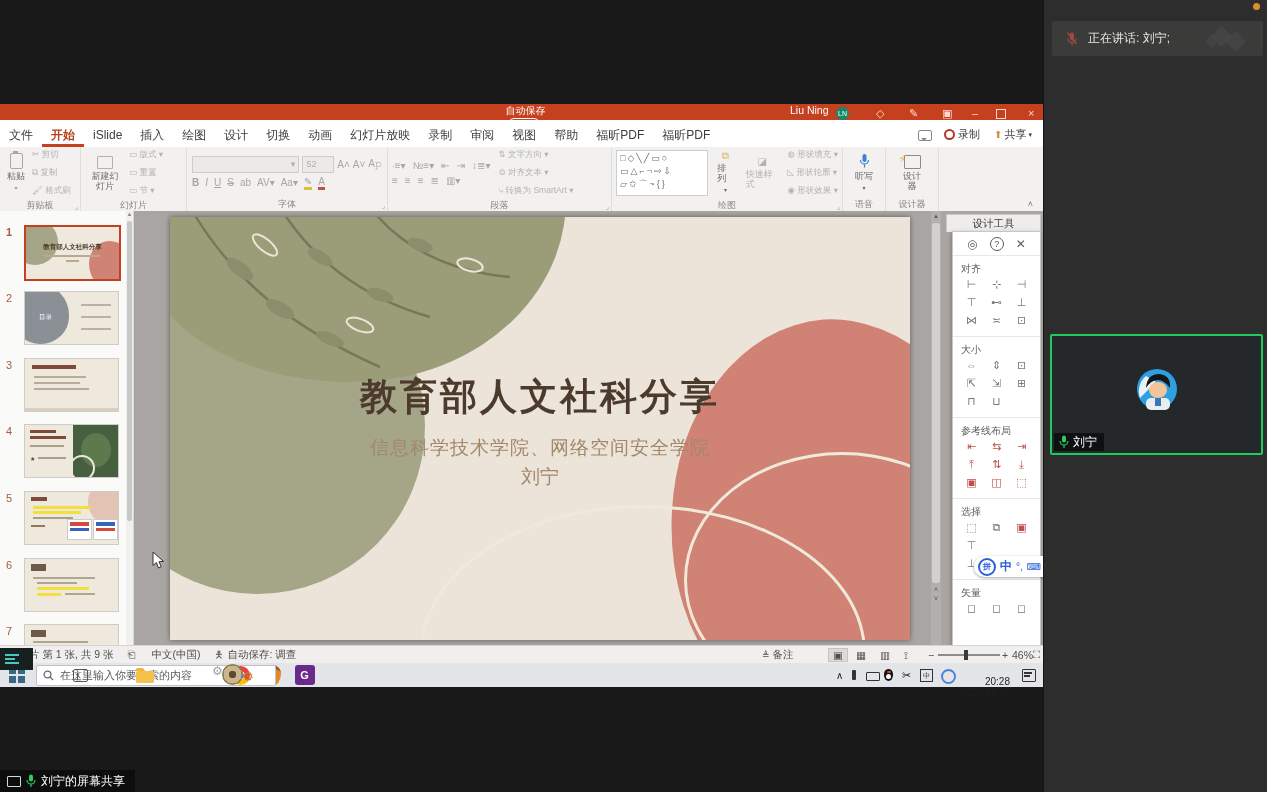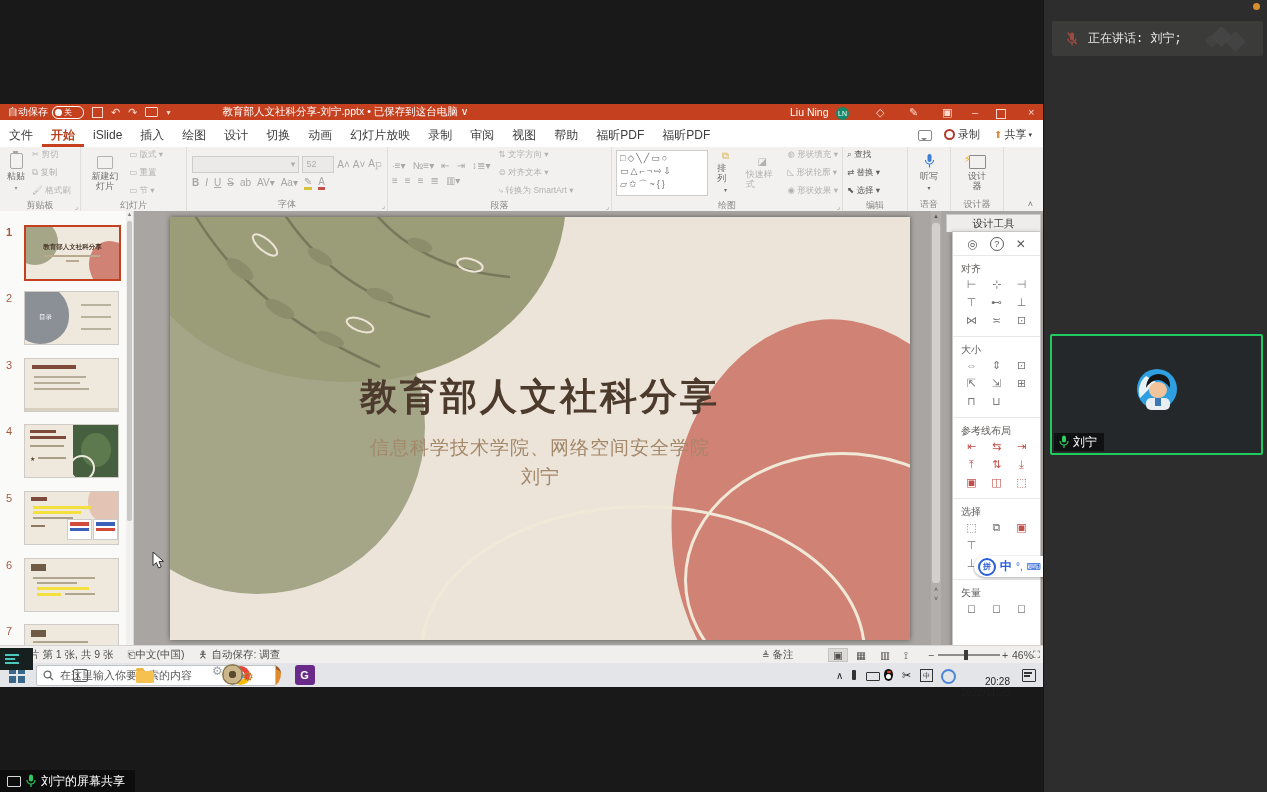--- a/index.html
+++ b/index.html
@@ -2,21 +2,21 @@
 <html><head>
 <meta charset="utf-8">
 <style>
   html,body{margin:0;padding:0;background:#000;}
   #screen{position:relative;width:1267px;height:792px;background:#191919;overflow:hidden;
     font-family:"Liberation Sans","DejaVu Sans",sans-serif;-webkit-font-smoothing:antialiased;}
   .abs{position:absolute;}
   .flex{display:flex;align-items:center;}
   
   #ppt{position:absolute;left:0;top:104px;width:1043px;height:559px;background:#fff;}
-  #titlebar{position:absolute;left:0;top:0;width:100%;height:16px;background:#c4401f;display:flex;align-items:center;color:#fff;font-size:10px;}
+  #titlebar{position:absolute;left:0;top:0;width:100%;height:16px;background:#c4401f;display:flex;align-items:center;color:#fff;font-size:10px;flex-direction:column;}
   .tb-ic{color:#ffd9cd;margin:0 4px;font-size:11px;line-height:19px;}
   #tb-search{position:absolute;left:430px;top:2px;width:240px;height:15px;background:#db6f4c;border:1px solid #a8451f;border-radius:2px;display:flex;align-items:center;color:#fff;font-size:10px;padding-left:6px;gap:5px;}
   #menubar{position:absolute;left:0;top:19px;width:100%;height:24px;background:#fff;border-bottom:1px solid #e3e1df;display:flex;align-items:center;font-size:12px;color:#3c3c3c;}
   .mtab{padding:0 9px;height:24px;line-height:24px;cursor:pointer;white-space:nowrap;}
   .mtab.active{color:#b5421f;font-weight:bold;box-shadow:inset 0 -3px 0 #c4401f;}
   #ribbon{position:absolute;left:0;top:43px;width:100%;height:64px;background:#f2f1ef;border-bottom:1px solid #d8d6d3;display:flex;}
   .rgroup{height:64px;border-right:1px solid #e0deda;display:flex;flex-direction:column;flex:none;}
   .rgc{flex:1;display:flex;align-items:center;padding:2px 4px;gap:4px;}
   .rgl{height:13px;font-size:9px;color:#8a8886;text-align:center;position:relative;}
   .rgl .dl{position:absolute;right:2px;bottom:1px;font-size:7px;color:#9a9896;}
@@ -50,21 +50,21 @@
   .dgrid.red span{color:#c0504a;}
   .dsep{border-top:1px solid #e9e8e6;margin:4px 0 0 0;}
   
   #sbar{position:absolute;left:0;top:541px;width:100%;height:18px;background:#f0efed;border-top:1px solid #d6d4d2;display:flex;align-items:center;font-size:10.5px;color:#514f4d;}
   
   #taskbar{position:absolute;left:0;top:663px;width:1043px;height:24px;background:#e3e5e8;display:flex;align-items:center;font-size:11px;color:#444;}
   #tsearch{position:absolute;left:36px;top:2px;width:232px;height:19px;background:#fff;border:1px solid #bfc3c6;border-radius:2px;display:flex;align-items:center;gap:6px;padding-left:6px;color:#5a5a5a;font-size:11px;}
   .app{width:22px;height:22px;display:flex;align-items:center;justify-content:center;flex:none;cursor:pointer;}
   .tray{font-size:10px;color:#222;}
   
-  #meet{position:absolute;left:1043px;top:0;width:224px;height:792px;background:#2d2d2d;border-left:1px solid #151515;font-family:Liberation Mono, monospace;}
+  #meet{position:absolute;left:1043px;top:0;width:224px;height:792px;background:#2d2d2d;border-left:1px solid #151515;}
   #banner{position:absolute;left:8px;top:21px;width:211px;height:35px;background:#3b3b3a;border-radius:2px;display:flex;align-items:center;color:#e8e8e8;font-size:12px;}
   #tile{position:absolute;left:6px;top:334px;width:209px;height:117px;background:#24282b;border:2px solid #1fca5e;border-radius:2px;}
   #tile-name{position:absolute;left:2px;bottom:2px;height:18px;background:rgba(0,0,0,.6);display:flex;align-items:center;gap:4px;padding:0 7px 0 5px;color:#fff;font-size:12px;}
   #sharepill{position:absolute;left:0;top:770px;height:22px;background:#0d0d0d;display:flex;align-items:center;gap:5px;padding:0 10px 0 7px;color:#fff;font-size:12px;}
   .micg{display:inline-block;}
   .diam{position:absolute;width:15px;height:15px;background:#474747;transform:rotate(45deg);border-radius:2px;}
   
   .clipb{width:11px;height:14px;border:1.5px solid #a9a7a5;border-radius:2px;position:relative;}
   .clipb:before{content:"";position:absolute;left:2px;top:-3px;width:5px;height:3px;background:#a9a7a5;}
   .slideic{width:14px;height:11px;border:1.5px solid #b4b2b0;border-radius:1px;}
@@ -242,30 +242,20 @@
             </div>
           <div class="smallcol">
             <span class="smallit">◍ <span>形状填充</span> ▾</span>
             <span class="smallit">◺ <span>形状轮廓</span> ▾</span>
             <span class="smallit">◉ <span>形状效果</span> ▾</span>
           </div>
         </div>
         <div class="rgl"><span>绘图</span><span class="dl">⌟</span></div>
       </div>
 
-      <div class="rgroup" style="width:64px">
-        <div class="rgc">
-          <div class="smallcol">
-            <span class="smallit en">⌕ <span>查找</span></span>
-            <span class="smallit en">⇄ <span>替换</span> ▾</span>
-            <span class="smallit en">⬉ <span>选择</span> ▾</span>
-          </div>
-        </div>
-        <div class="rgl"><span>编辑</span></div>
-      </div>
 
       <div class="rgroup" style="width:42px">
         <div class="rgc" style="justify-content:center">
           <div class="bigbtn">
             <svg width="11" height="16" viewBox="0 0 11 16">
                 <rect x="3.5" y="1" width="4" height="8" rx="2" fill="#3f7fd6"></rect>
                 <path d="M1.5 7a4 4 0 0 0 8 0" stroke="#3f7fd6" fill="none" stroke-width="1.2"></path>
                 <line x1="5.5" y1="11.3" x2="5.5" y2="14.5" stroke="#3f7fd6" stroke-width="1.2"></line>
               </svg>
             <span>听写</span>
@@ -487,21 +477,21 @@
         <span style="width:14px;height:14px;border:2px solid #2b5fd9;border-radius:50%;font-size:8px;color:#2b5fd9;text-align:center;line-height:14px;font-weight:bold">拼</span>
         <span style="color:#2b5fd9;font-size:12px;font-weight:bold">中</span>
         <span style="color:#2b5fd9;font-size:10px">°,</span>
         <span style="color:#2b5fd9;font-size:10px">⌨</span>
       </div>
     </div>
 
     <div id="sbar">
       <span style="margin-left:8px">幻灯片 第 1 张, 共 9 张</span>
       <span style="margin-left:14px;font-size:10px">⎗</span>
-      <span style="margin-left:0">中文(中国)</span>
+      <span style="margin-left:16px">中文(中国)</span>
       <span style="margin-left:14px;font-size:10px">🯅</span>
       <span style="margin-left:4px">自动保存: 调查</span>
       <span style="position:absolute;left:762px" class="flex">
           <span style="font-size:9px;margin-right:3px">≜</span>
           <span>备注</span>
         </span>
       <span style="position:absolute;left:828px;width:18px;text-align:center;background:#dddbd8;border:1px solid #c6c4c1">▣</span>
       <span style="position:absolute;left:856px">▦</span>
       <span style="position:absolute;left:880px">▥</span>
       <span style="position:absolute;left:904px">⟟</span>

